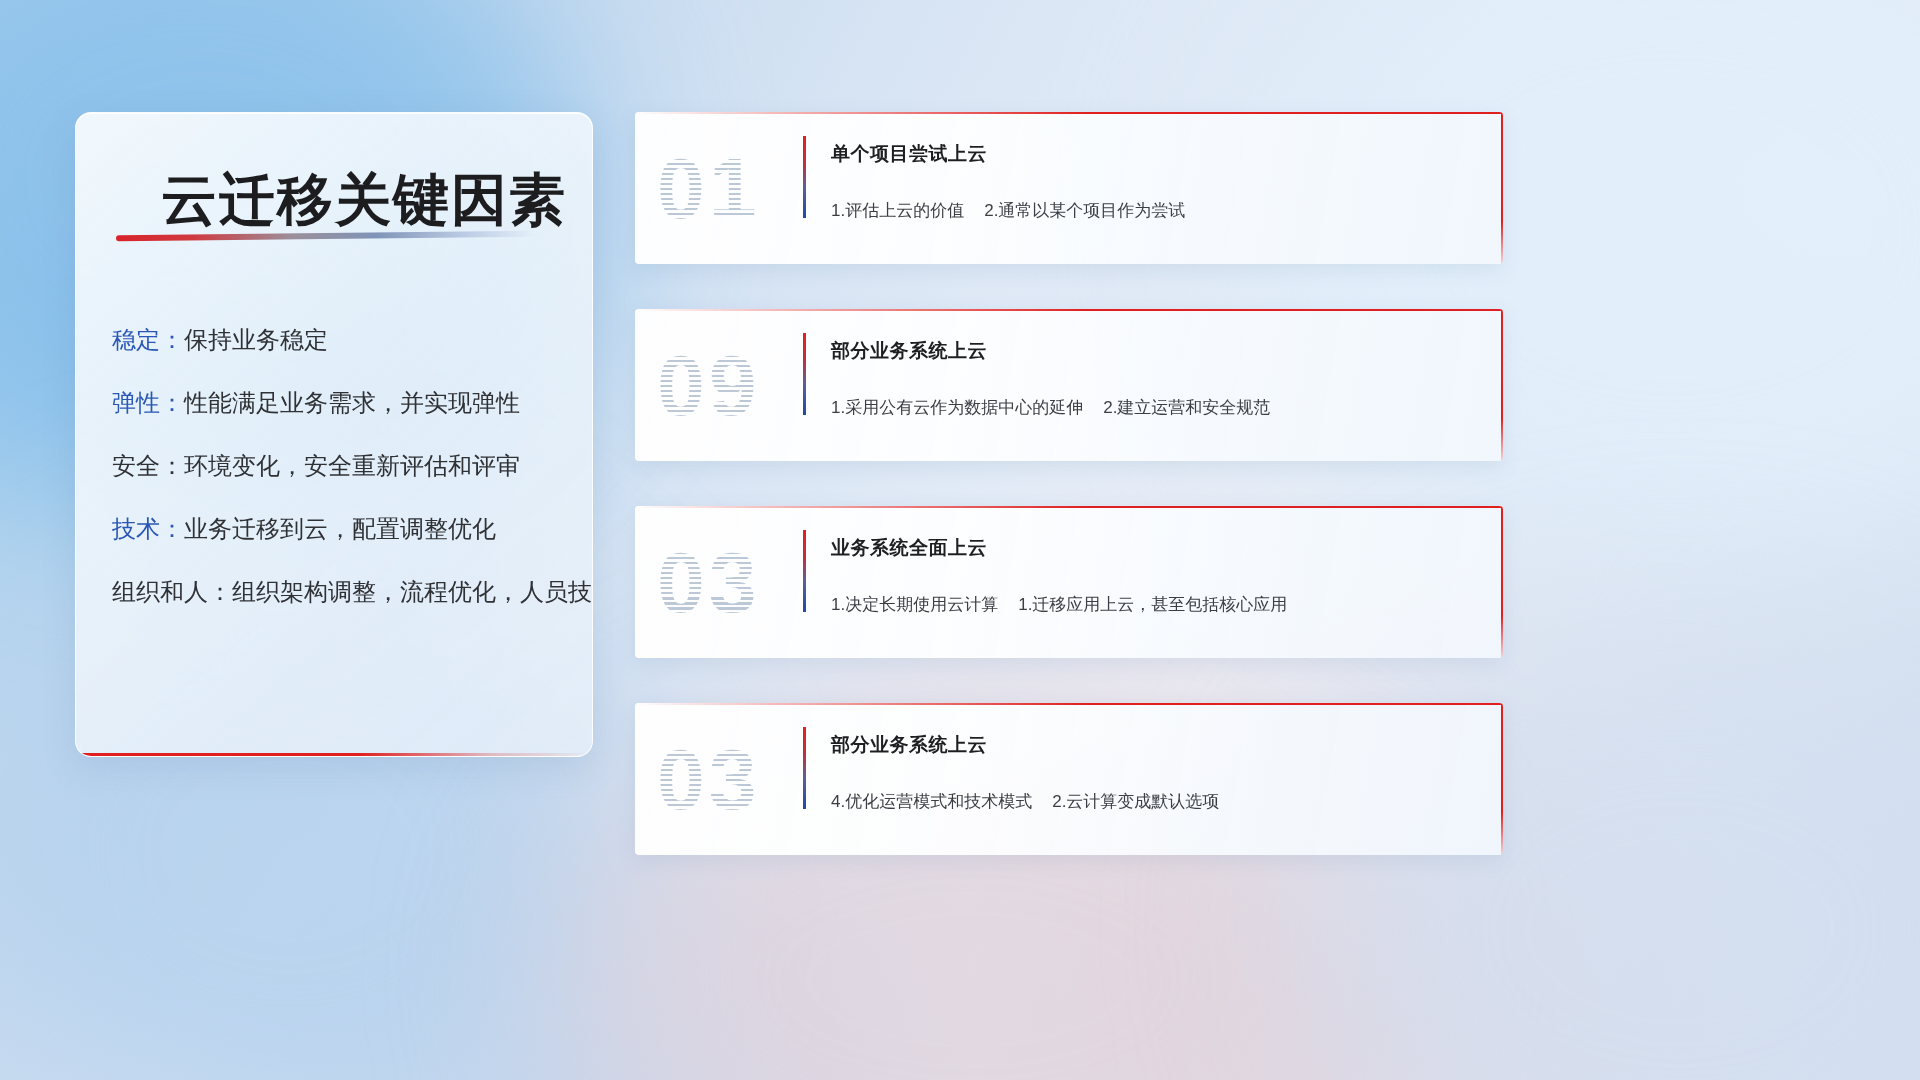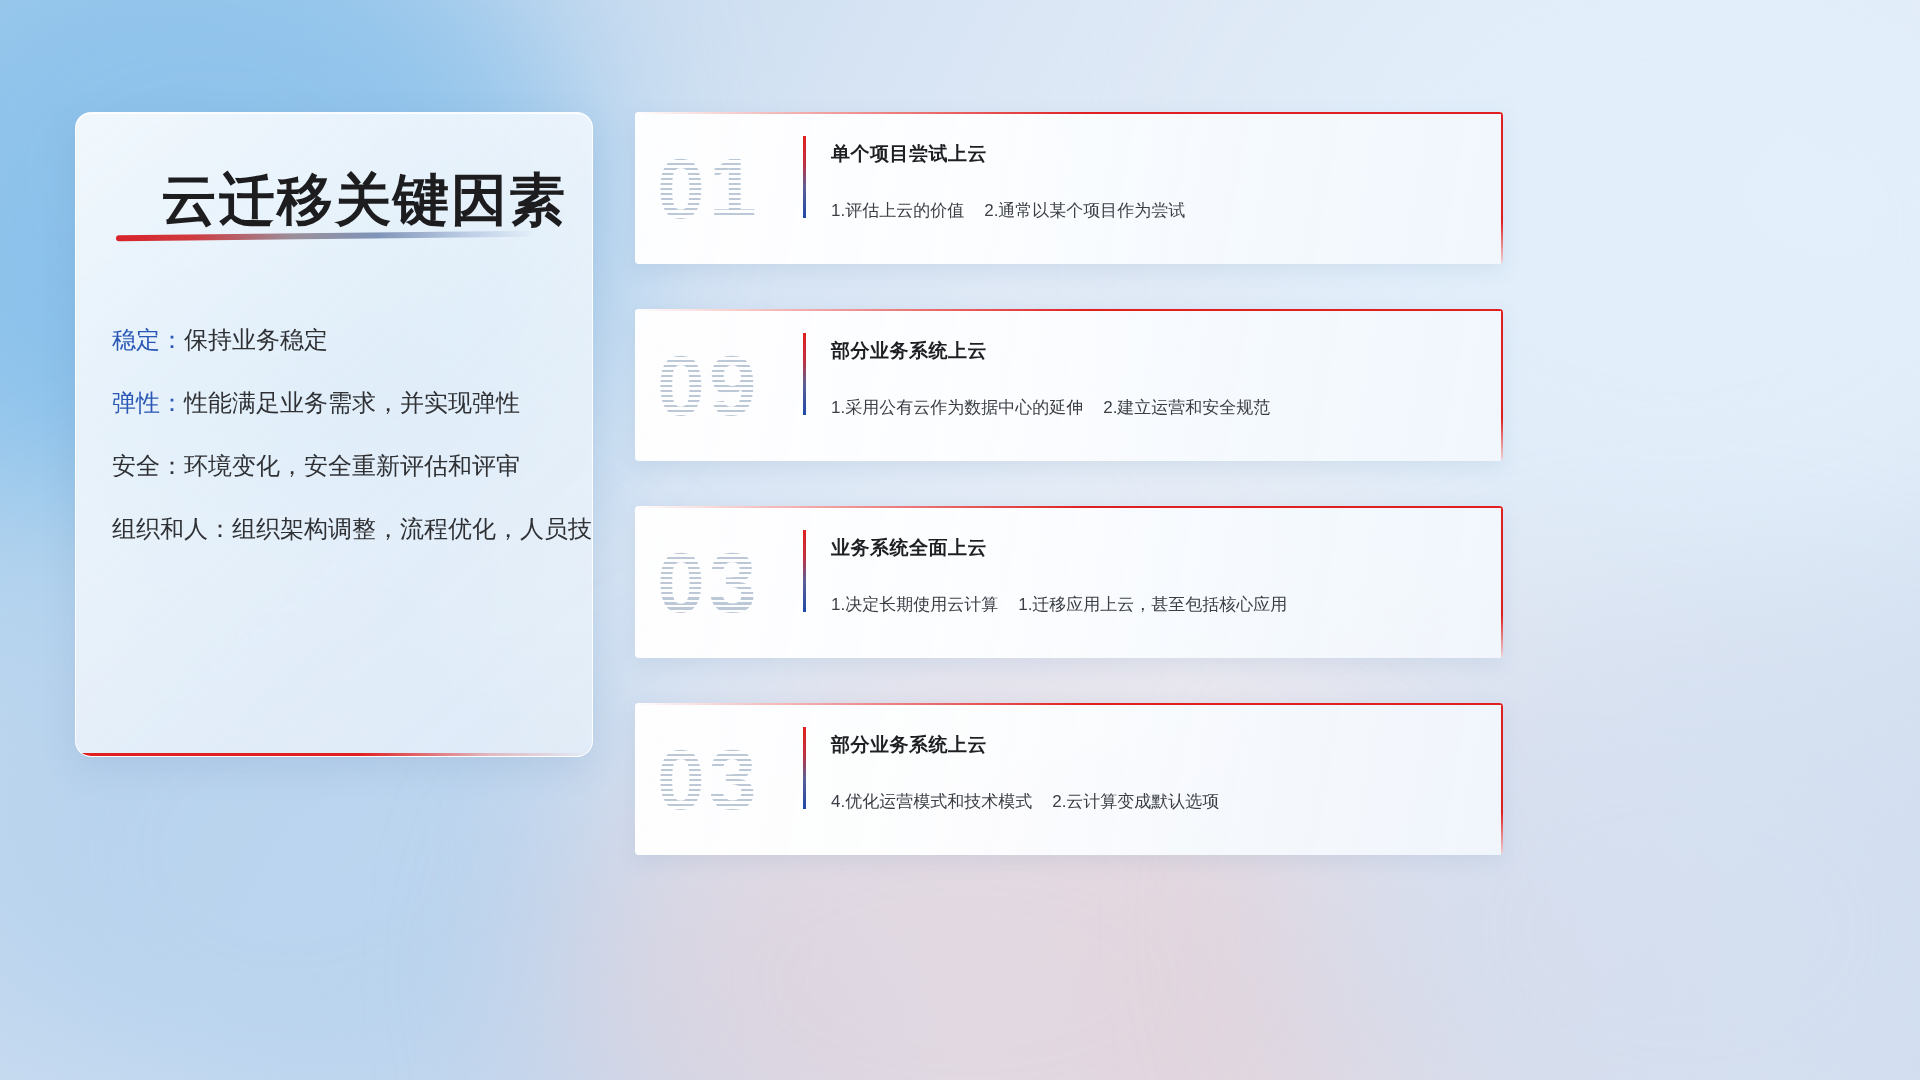--- a/index.html
+++ b/index.html
@@ -109,20 +109,21 @@
 
 <div class="stage">
 
   <section class="left-panel">
     <h1 class="panel-title">云迁移关键因素</h1>
     <div class="panel-rule"></div>
     <div class="factor-list">
         <div class="factor"><span class="k">稳定：</span><span class="v">保持业务稳定</span></div>
         <div class="factor"><span class="k">弹性：</span><span class="v">性能满足业务需求，并实现弹性</span></div>
         <div class="factor"><span class="k plain">安全：</span><span class="v">环境变化，安全重新评估和评审</span></div>
+        <div class="factor"><span class="k">技术：</span><span class="v">业务迁移到云，配置调整优化</span></div>
         <div class="factor"><span class="k plain">组织和人：</span><span class="v">组织架构调整，流程优化，人员技能培训</span></div>
       </div>
   </section>
 
   <section class="cards">
       <article class="card">
         <div class="card-num">01</div>
         <div class="card-accent"></div>
         <div class="card-body">
           <div class="card-title">单个项目尝试上云</div>

